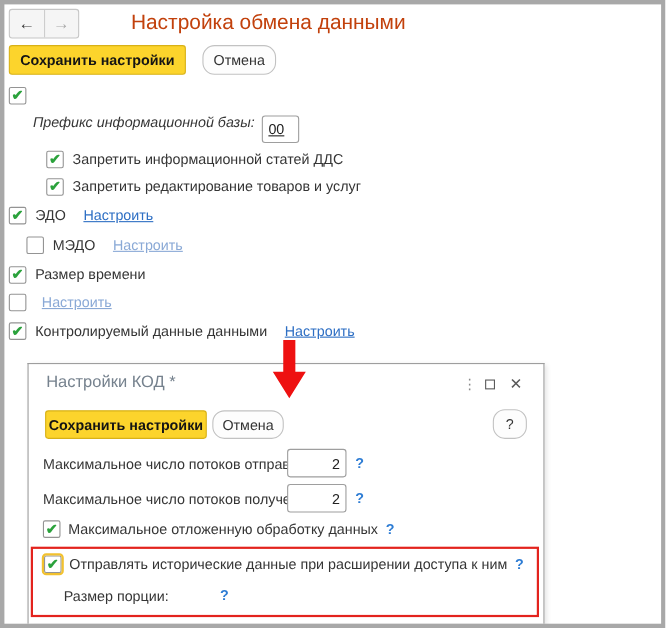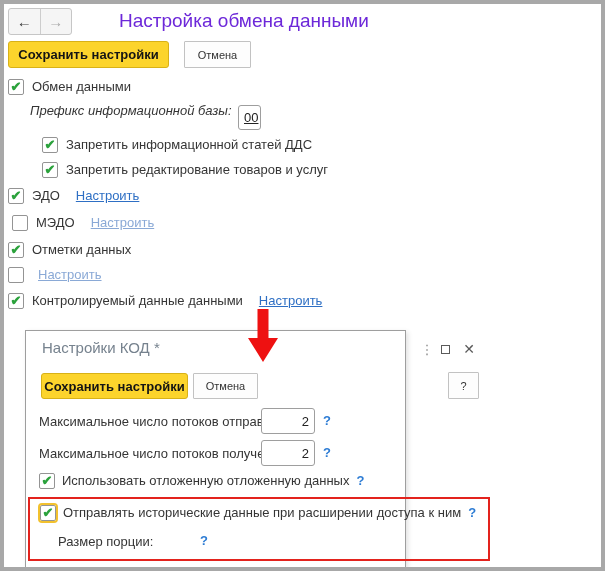--- a/index.html
+++ b/index.html
@@ -19,36 +19,36 @@
   .cb .check{color:#2ba23c;font-size:13px;font-weight:bold;line-height:1;margin-top:-1px;}
   .cb.focused{outline:2px solid #f2c12e;outline-offset:0;}
   .link{color:#2e6fc4;text-decoration:underline;cursor:pointer;font-size:13px;}
   .link.muted{color:#8aa9d6;}
   .hint{color:#2d7cd4;font-weight:bold;font-size:13px;}
   .input{background:#fff;border:1px solid #9e9e9e;border-radius:3px;display:flex;align-items:center;
          font-size:13px;color:#222;padding:0 5px;}
   .input.num{justify-content:flex-end;}
   .btn-yellow{background:#fcd42c;border:1px solid #d8b117;border-radius:3px;display:flex;
          align-items:center;justify-content:center;font-size:13px;font-weight:bold;color:#141414;cursor:pointer;}
-  .btn-plain{background:#fdfdfd;border:1px solid #c2c2c2;border-radius:1px;display:flex;
-         align-items:center;justify-content:center;font-size:11px;color:#333;cursor:pointer;}
+  .btn-plain{background:#fdfdfd;border:1px solid #c2c2c2;border-radius:11px;display:flex;
+         align-items:center;justify-content:center;font-size:13px;color:#333;cursor:pointer;}
 
   
   .navgroup{left:8px;top:8px;width:64px;height:27px;background:#f5f5f5;border:1px solid #c6c6c6;
          border-radius:3px;display:flex;z-index:1;}
   .navbtn{flex:1;display:flex;align-items:center;justify-content:center;font-size:15px;font-weight:bold;cursor:pointer;}
   .navbtn.back{color:#3d3d3d;border-right:1px solid #cdcdcd;}
   .navbtn.fwd{color:#ababab;}
-  .main-title{left:119px;top:7px;font-size:19px;color:#6d28d9;line-height:28px;z-index:1;}
+  .main-title{left:119px;top:7px;font-size:19px;color:#c2410c;line-height:28px;z-index:1;}
 
   
   .arrow-svg{left:247px;top:309px;z-index:40;}
 
   
-  .dialog{left:25px;top:330px;width:381px;height:237px;background:#fff;border:1px solid #9e9e9e;
+  .dialog{left:25px;top:330px;width:470px;height:237px;background:#fff;border:1px solid #9e9e9e;
           border-bottom:none;box-shadow:2px 2px 5px rgba(0,0,0,0.12);z-index:10;}
   .dialog .drow{position:absolute;display:flex;align-items:center;gap:7px;height:17px;font-size:13px;white-space:nowrap;}
   .dlg-title{position:absolute;left:16px;top:8px;font-size:15px;color:#76828e;}
   .winbtn{position:absolute;top:9px;width:18px;height:18px;display:flex;align-items:center;justify-content:center;
           color:#5a5a5a;cursor:pointer;}
   .winbtn.more{font-size:13px;color:#8a8a8a;letter-spacing:0;}
   .maxbox{width:9px;height:9px;border:1.5px solid #5a5a5a;display:block;}
   .winbtn.close{font-size:14px;}
   .redbox{position:absolute;left:2px;top:166px;width:462px;height:64px;border:2px solid #e3231d;z-index:5;}
 </style>
@@ -63,27 +63,26 @@
   </div>
   <div class="abs main-title">Настройка обмена данными</div>
 
   <div class="abs btn-yellow" style="left:8px;top:41px;width:161px;height:27px;z-index:1;">Сохранить настройки</div>
   <div class="abs btn-plain" style="left:184px;top:41px;width:67px;height:27px;z-index:1;">Отмена</div>
 
   <div class="row" style="left:8px;top:78px;">
     <span class="cb">
         <span class="check">✔</span>
       </span>
-    <span class="lbl">Обмен данными</span>
   </div>
 
   <div class="row" style="left:30px;top:98px;height:25px;font-style:italic;">
     <span class="lbl">Префикс информационной базы:</span>
   </div>
-  <div class="abs input" style="left:238px;top:105px;width:23px;height:25px;text-decoration:underline;">
+  <div class="abs input" style="left:238px;top:105px;width:34px;height:25px;text-decoration:underline;">
       <span>00</span>
     </div>
 
   <div class="row" style="left:42px;top:136px;">
     <span class="cb">
         <span class="check">✔</span>
       </span>
     <span class="lbl">Запретить информационной статей ДДС</span>
   </div>
 
@@ -95,31 +94,31 @@
   </div>
 
   <div class="row" style="left:8px;top:187px;">
     <span class="cb">
         <span class="check">✔</span>
       </span>
     <span class="lbl">ЭДО</span>
     <span class="link" style="margin-left:8px;">Настроить</span>
   </div>
 
-  <div class="row" style="left:12px;top:214px;">
+  <div class="row" style="left:24px;top:214px;">
     <span class="cb unchecked"></span>
     <span class="lbl">МЭДО</span>
     <span class="link muted" style="margin-left:8px;">Настроить</span>
   </div>
 
   <div class="row" style="left:8px;top:241px;">
     <span class="cb">
         <span class="check">✔</span>
       </span>
-    <span class="lbl">Отметки данных</span>
+    <span class="lbl">Размер времени</span>
   </div>
 
   <div class="row" style="left:8px;top:266px;">
     <span class="cb unchecked"></span>
     <span class="link muted" style="margin-left:6px;">Настроить</span>
   </div>
 
   <div class="row" style="left:8px;top:292px;">
     <span class="cb">
         <span class="check">✔</span>
@@ -158,21 +157,21 @@
     </div>
     <div class="input num" style="position:absolute;left:235px;top:109px;width:54px;height:26px;">
         <span>2</span>
       </div>
     <span class="hint" style="position:absolute;left:297px;top:114px;">?</span>
 
     <div class="drow" style="left:13px;top:141px;">
       <span class="cb">
           <span class="check">✔</span>
         </span>
-      <span class="lbl">Использовать отложенную отложенную данных</span>
+      <span class="lbl">Максимальное отложенную обработку данных</span>
       <span class="hint">?</span>
     </div>
 
     <div class="redbox"></div>
 
     <div class="drow" style="left:14px;top:173px;z-index:6;">
       <span class="cb focused">
           <span class="check">✔</span>
         </span>
       <span class="lbl">Отправлять исторические данные при расширении доступа к ним</span>

